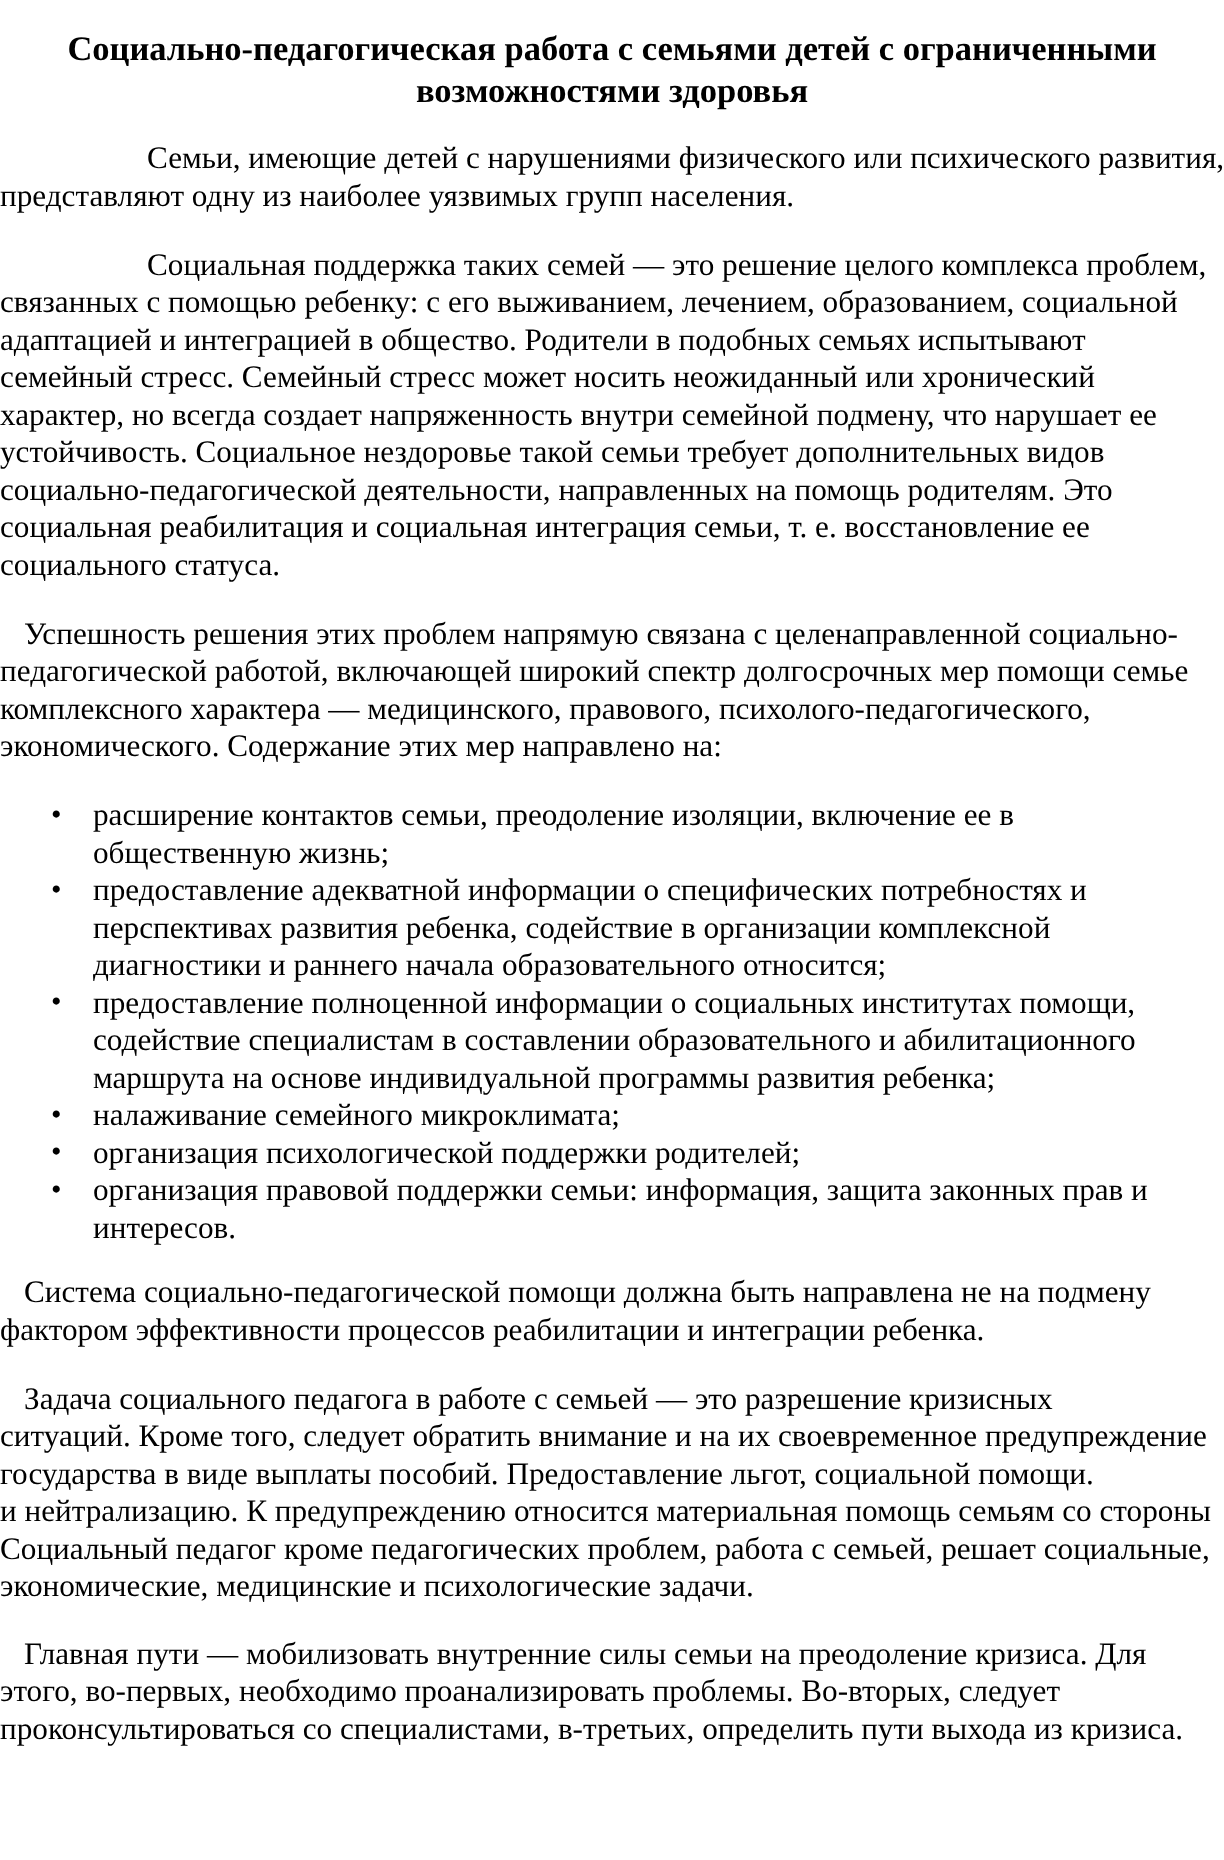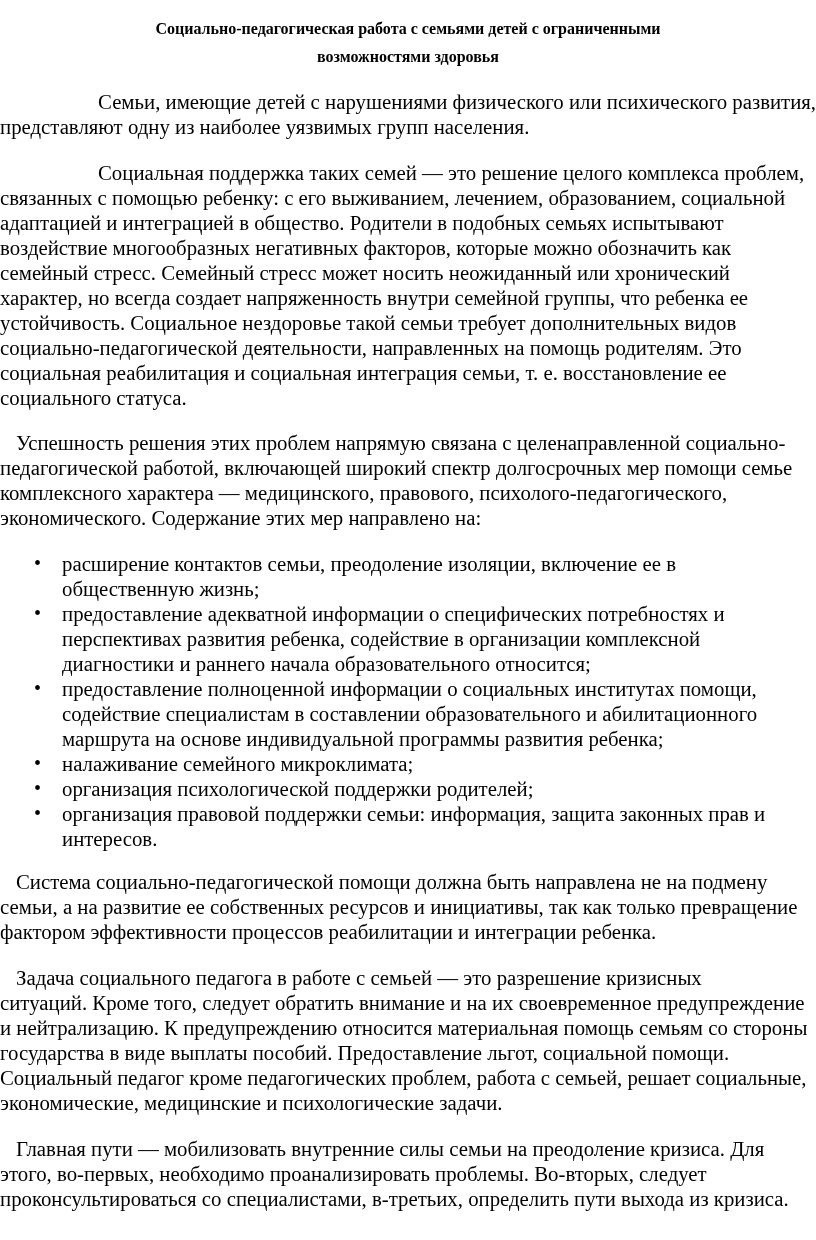--- a/index.html
+++ b/index.html
@@ -10,21 +10,21 @@
     height: 1240px;
     background: #ffffff;
     color: #000000;
     font-family: "Liberation Serif", serif;
     font-size: 20.8px;
     overflow: hidden;
   }
   .title {
     padding-top: 4px;
     font-weight: 700;
-    font-size: 16px;
+    font-size: 23px;
     text-align: center;
   }
   .title .line { line-height: 28px; white-space: normal; }
   .line {
     display: block;
     line-height: 25px;
     white-space: nowrap;
   }
   .para { margin-top: 18px; }
   .ind-lg { padding-left: 62px; margin-left: 36px; }
@@ -55,23 +55,22 @@
 
   <p class="para">
     <span class="line ind-lg">Семьи, имеющие детей с нарушениями физического или психического развития,</span>
     <span class="line">представляют одну из наиболее уязвимых групп населения.</span>
   </p>
 
   <p class="para">
     <span class="line ind-lg">Социальная поддержка таких семей — это решение целого комплекса проблем,</span>
     <span class="line">связанных с помощью ребенку: с его выживанием, лечением, образованием, социальной</span>
     <span class="line">адаптацией и интеграцией в общество. Родители в подобных семьях испытывают</span>
-    <span class="line">воздействие многообразных негативных факторов, которые можно обозначить как</span>
     <span class="line">семейный стресс. Семейный стресс может носить неожиданный или хронический</span>
-    <span class="line">характер, но всегда создает напряженность внутри семейной группы, что ребенка ее</span>
+    <span class="line">характер, но всегда создает напряженность внутри семейной подмену, что нарушает ее</span>
     <span class="line">устойчивость. Социальное нездоровье такой семьи требует дополнительных видов</span>
     <span class="line">социально-педагогической деятельности, направленных на помощь родителям. Это</span>
     <span class="line">социальная реабилитация и социальная интеграция семьи, т. е. восстановление ее</span>
     <span class="line">социального статуса.</span>
   </p>
 
   <p class="para">
     <span class="line ind-sm">Успешность решения этих проблем напрямую связана с целенаправленной социально-</span>
     <span class="line">педагогической работой, включающей широкий спектр долгосрочных мер помощи семье</span>
     <span class="line">комплексного характера — медицинского, правового, психолого-педагогического,</span>
@@ -106,29 +105,28 @@
     </li>
     <li>
       <span class="marker">•</span>
       <span class="line">организация правовой поддержки семьи: информация, защита законных прав и</span>
       <span class="line">интересов.</span>
     </li>
   </ul>
 
   <p class="para">
     <span class="line ind-sm">Система социально-педагогической помощи должна быть направлена не на подмену</span>
-    <span class="line">семьи, а на развитие ее собственных ресурсов и инициативы, так как только превращение</span>
     <span class="line">фактором эффективности процессов реабилитации и интеграции ребенка.</span>
   </p>
 
   <p class="para">
     <span class="line ind-sm">Задача социального педагога в работе с семьей — это разрешение кризисных</span>
     <span class="line">ситуаций. Кроме того, следует обратить внимание и на их своевременное предупреждение</span>
+    <span class="line">государства в виде выплаты пособий. Предоставление льгот, социальной помощи.</span>
     <span class="line">и нейтрализацию. К предупреждению относится материальная помощь семьям со стороны</span>
-    <span class="line">государства в виде выплаты пособий. Предоставление льгот, социальной помощи.</span>
     <span class="line">Социальный педагог кроме педагогических проблем, работа с семьей, решает социальные,</span>
     <span class="line">экономические, медицинские и психологические задачи.</span>
   </p>
 
   <p class="para">
     <span class="line ind-sm">Главная пути — мобилизовать внутренние силы семьи на преодоление кризиса. Для</span>
     <span class="line">этого, во-первых, необходимо проанализировать проблемы. Во-вторых, следует</span>
     <span class="line">проконсультироваться со специалистами, в-третьих, определить пути выхода из кризиса.</span>
 
   </p>

